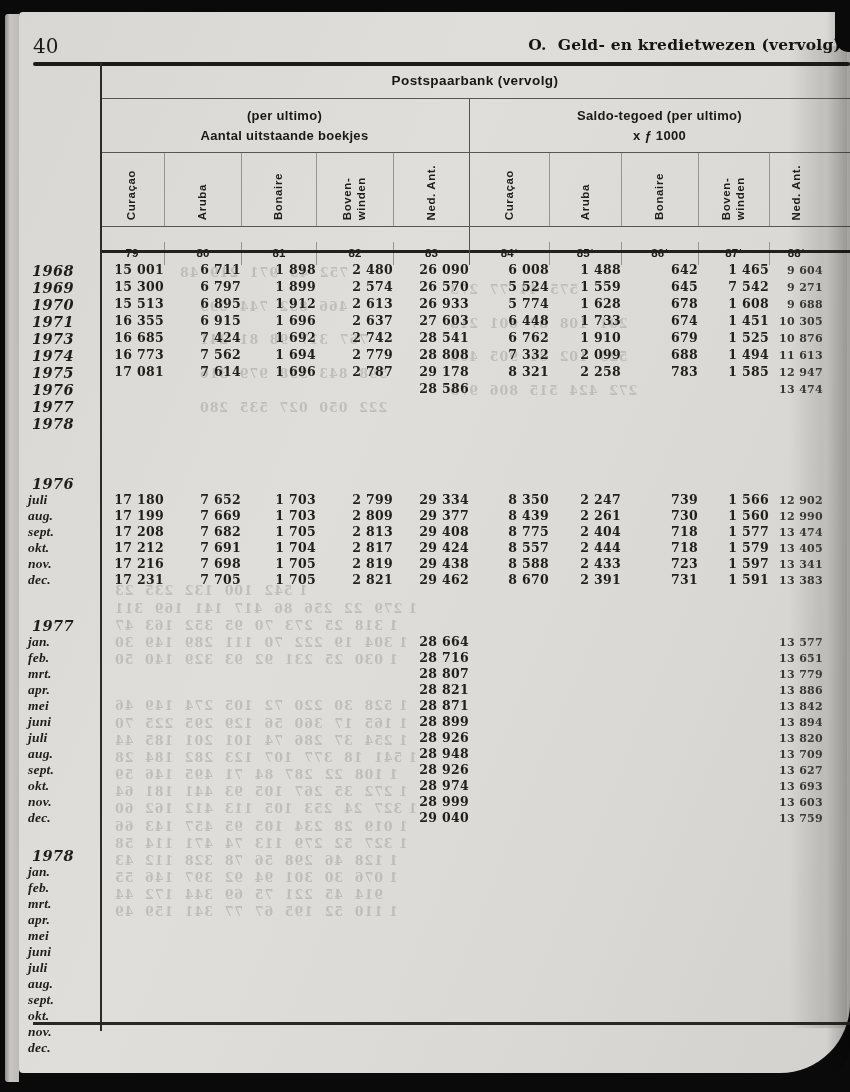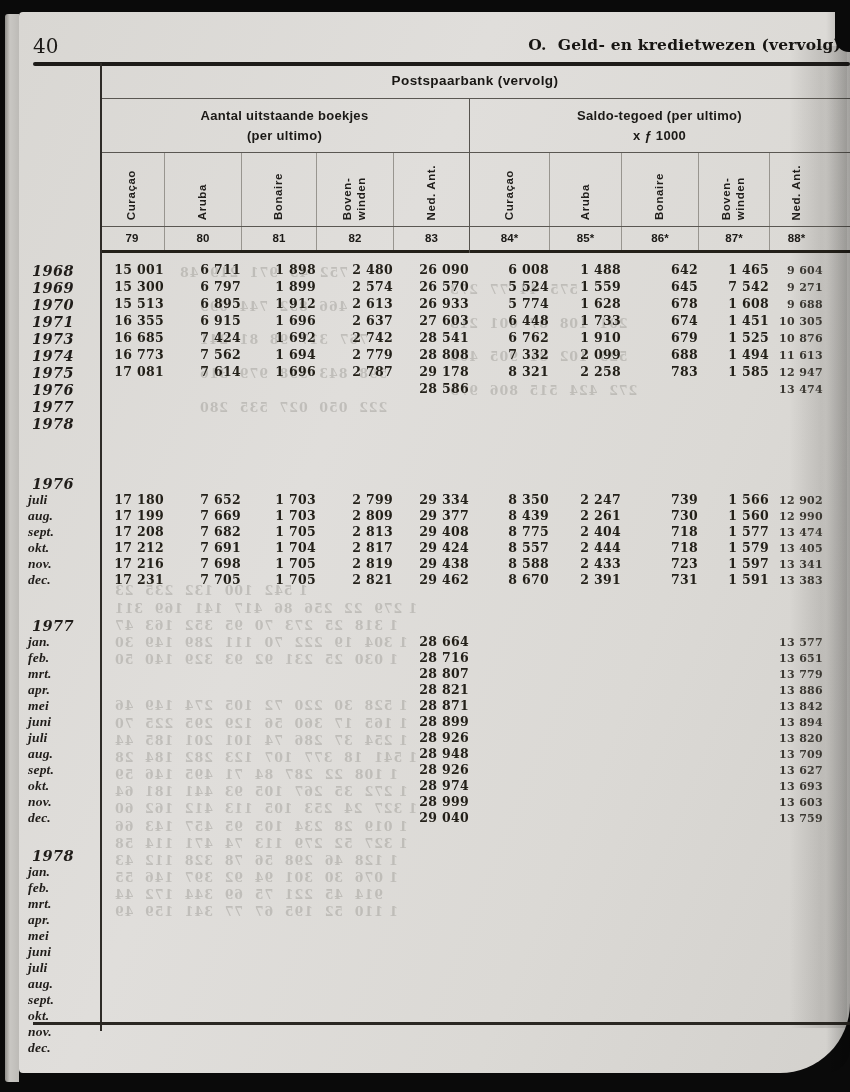--- a/index.html
+++ b/index.html
@@ -39,21 +39,21 @@
         justify-content:center;text-align:center;font:700 13px/1.55 "Liberation Sans",sans-serif;
         color:#1b1916;letter-spacing:.3px;}
   .g1{left:81px;width:369px;} .g2{left:450px;width:381px;}
 
   .rothdr{position:absolute;left:81px;top:141px;width:723px;height:73px;display:flex;}
   .rothdr .hc{display:flex;align-items:flex-end;justify-content:center;
         padding-bottom:6px;box-sizing:border-box;border-left:1px solid #98958f;}
   .rothdr .hc:first-child{border-left:none;}
   .rot{writing-mode:vertical-rl;transform:rotate(180deg);white-space:pre-line;
         font:700 11.5px/1.2 "Liberation Sans",sans-serif;color:#201e1b;letter-spacing:.6px;}
-  .codes{position:absolute;left:81px;top:215px;width:723px;height:23px;display:flex;}
+  .codes{position:absolute;left:81px;top:230px;width:723px;height:23px;display:flex;}
   .codes .hc{box-sizing:border-box;border-left:1px solid #98958f;text-align:center;
         font:700 11.5px/23px "Liberation Sans",sans-serif;color:#1b1916;}
   .codes .hc:first-child{border-left:none;}
   .w1{width:64px;} .w2{width:77px;} .w3{width:75px;} .w4{width:77px;} .w5{width:76px;}
   .w6{width:80px;} .w7{width:72px;} .w8{width:77px;} .w9{width:71px;} .w10{width:54px;}
   .gd{border-left-color:#56534e !important;border-left-width:1.5px !important;}
 
   table.data{position:absolute;left:0;top:241px;width:804px;border-collapse:collapse;
         table-layout:fixed;}
   table.data td{padding:0;vertical-align:middle;overflow:visible;white-space:pre;}
@@ -126,22 +126,22 @@
 
     <div class="pageno">40</div>
     <div class="chapter">O.  Geld- en kredietwezen (vervolg)</div>
 
     <div class="rule top-rule"></div>
 
     <div class="tbl-title">Postspaarbank (vervolg)</div>
     <div class="hline l1"></div>
 
     <div class="group g1">
+      <div>(per ultimo)</div>
       <div>Aantal uitstaande boekjes</div>
-      <div>(per ultimo)</div>
     </div>
     <div class="group g2">
       <div>Saldo-tegoed (per ultimo)</div>
       <div>x ƒ 1000</div>
     </div>
     <div class="hline l2"></div>
 
     <div class="rothdr">
       <div class="hc w1">
           <span class="rot">Curaçao</span>

